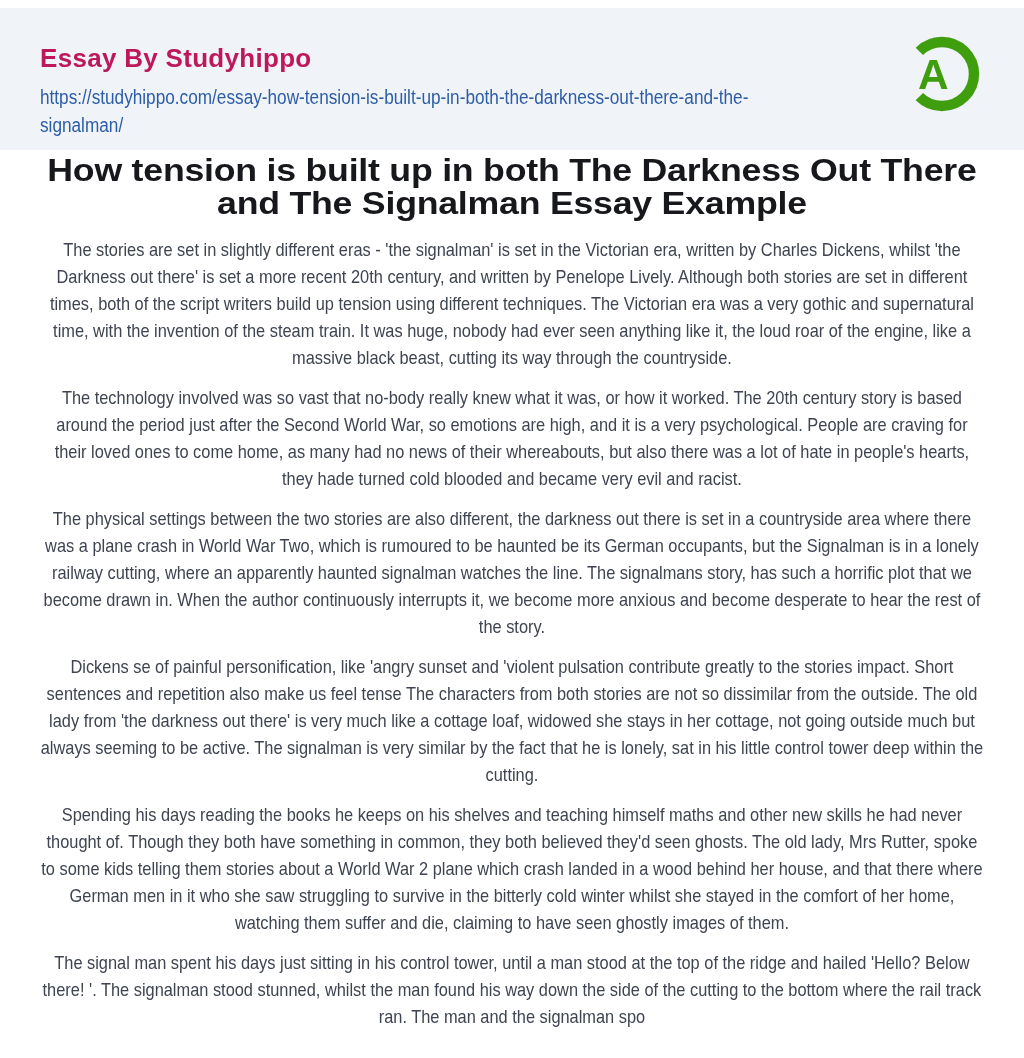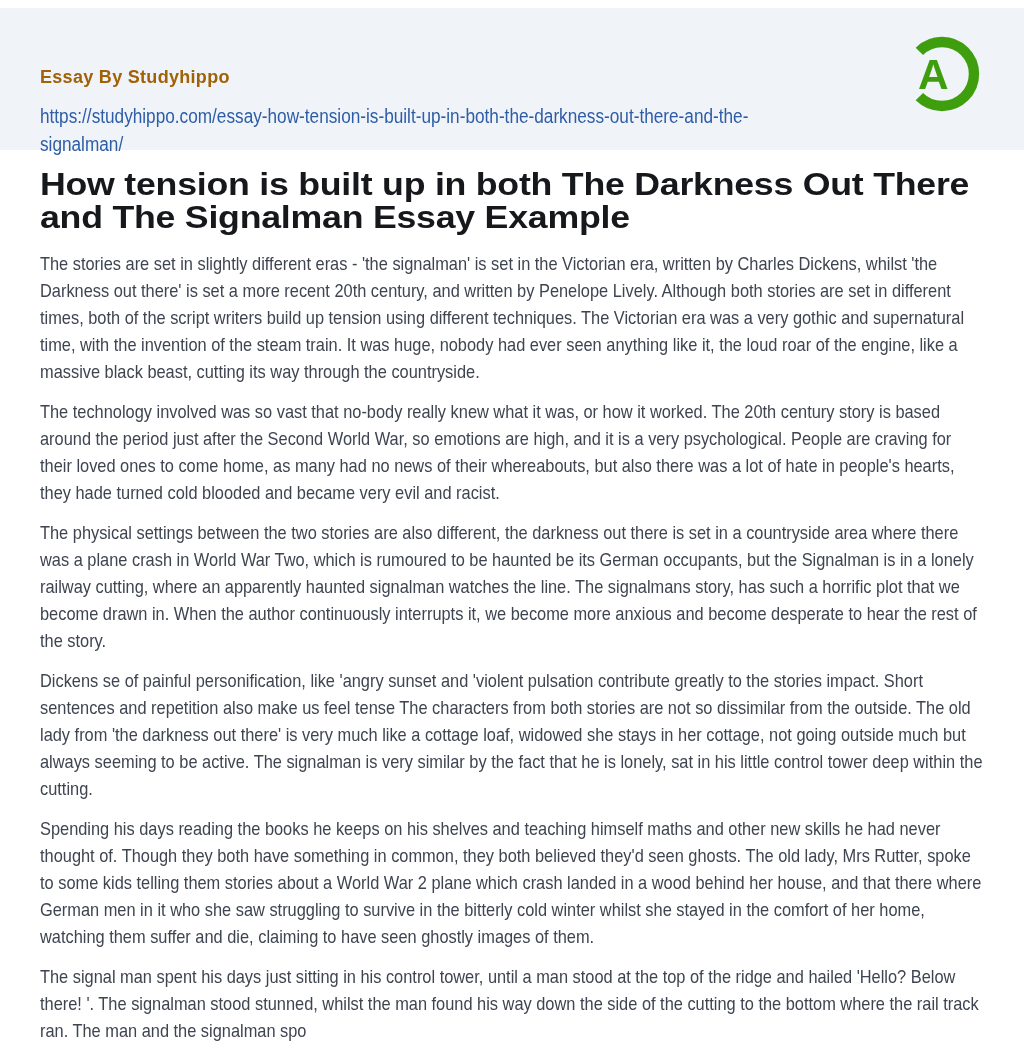--- a/index.html
+++ b/index.html
@@ -20,26 +20,25 @@
     position: absolute;
     top: 8px;
     left: 0;
     width: 1024px;
     height: 142px;
     background: #f0f3f8;
     box-sizing: border-box;
     padding: 34px 40px 0 40px;
   }
   .byline {
-    font-size: 18px;
+    font-size: 26px;
     font-weight: 700;
-    color: #a16207;
+    color: #be185d;
     letter-spacing: 0.3px;
     line-height: 32px;
-    margin-top: 19px;
   }
   .url-wrap {
     width: 890px;
     margin-top: 9px;
     transform: scaleX(0.86);
     transform-origin: 0 0;
   }
   .url {
     font-size: 20px;
     line-height: 28px;
@@ -54,24 +53,25 @@
     top: 26px;
     right: 42px;
     width: 80px;
     height: 80px;
   }
   .logo svg { width: 80px; height: 80px; display: block; }
 
   
   .article {
     position: absolute;
-    top: 150px;
+    top: 136px;
     left: 40px;
     width: 944px;
     overflow: hidden;
+    text-align: center;
   }
   .title {
     margin: 18px 0 16px 0;
     width: 820px;
     transform: scaleX(1.151);
     transform-origin: 0 0;
     font-size: 31px;
     line-height: 33px;
     font-weight: 800;
     color: #16181c;

